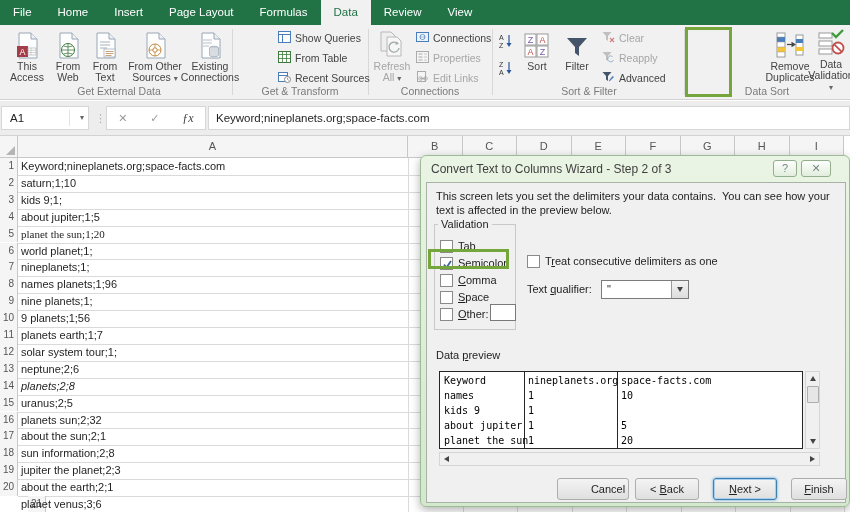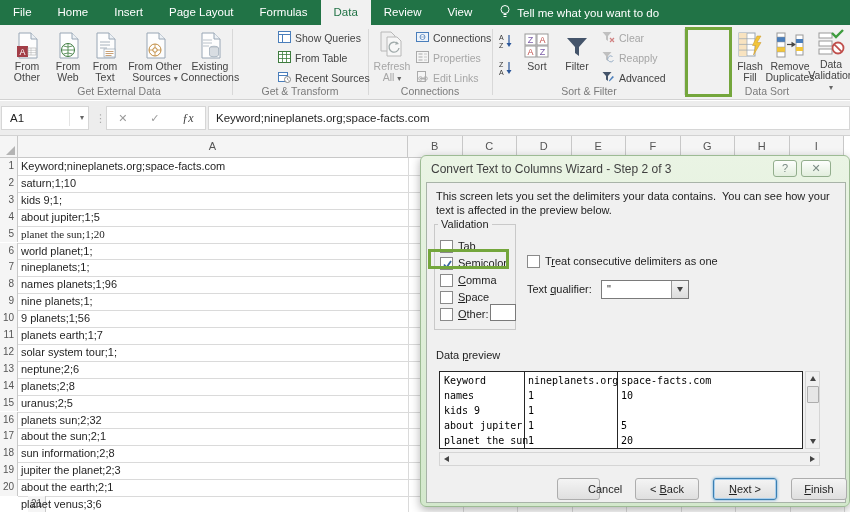--- a/index.html
+++ b/index.html
@@ -1,21 +1,21 @@
 <!DOCTYPE html>
 <html><head>
 <meta charset="utf-8">
 <style>
   * { margin:0; padding:0; box-sizing:border-box; }
   html,body { width:850px; height:512px; overflow:hidden; }
   body { font-family:"Liberation Sans", sans-serif; position:relative; background:#fff; }
   #app { position:absolute; left:0; top:0; width:850px; height:512px; overflow:hidden; }
 
   
-  .tabbar { position:absolute; left:0; top:0; right:0; height:25px; background:#217346; display:flex; align-items:stretch; color:#fff; font-size:11.5px; }
+  .tabbar { position:absolute; left:0; top:0; right:0; height:25px; background:#217346; display:flex; align-items:stretch; color:#fff; font-size:11.5px;flex-direction:column; }
   .tabs { display:flex; }
   .tab { padding:0 13px; line-height:25px; white-space:nowrap; cursor:default; }
   .tab.active { background:#F1F1F1; color:#217346; }
   .tellme { display:flex; align-items:center; gap:6px; margin-left:14px; white-space:nowrap; }
 
   
   .ribbon { position:absolute; left:0; top:25px; right:0; height:75px; background:#F1F1F1; border-bottom:1px solid #D2D2D2; }
   .gsep { position:absolute; top:4px; bottom:4px; width:1px; background:#D8D8D8; }
   .glabel { position:absolute; bottom:2px; font-size:10.5px; color:#7A7A7A; text-align:center; }
   .rbig { position:absolute; top:2px; height:66px; display:flex; flex-direction:column; align-items:center; font-size:10.5px; color:#444; text-align:center; line-height:11px; cursor:default; }
@@ -117,21 +117,21 @@
       <span class="ric">
           <svg width="24" height="27" viewBox="0 0 24 27">
             <path d="M4 1h12l6 6v19H4z" fill="#FDFDFD" stroke="#98A6B5"></path>
             <path d="M16 1v6h6" fill="#EDF1F5" stroke="#98A6B5"></path>
             <rect x="2" y="14" width="11" height="11" fill="#A33E48"></rect>
             <text x="7.5" y="23" font-size="9" fill="#fff" text-anchor="middle" font-family="Liberation Sans">A</text>
             <rect x="13" y="16" width="8" height="7" fill="#fff" stroke="#A8A8A8" stroke-width=".6"></rect>
             <path d="M13 18.3h8M13 20.6h8M16 16v7" stroke="#A8A8A8" stroke-width=".5"></path>
           </svg>
         </span>
-      <span>From Other</span>
+      <span>This Access</span>
     </div>
     <div class="rbig" style="left:50px;width:36px">
       <span class="ric">
           <svg width="24" height="27" viewBox="0 0 24 27">
             <path d="M4 1h12l6 6v19h-18z" fill="#FDFDFD" stroke="#98A6B5"></path>
             <path d="M16 1v6h6" fill="#EDF1F5" stroke="#98A6B5"></path>
             <circle cx="12" cy="18" r="6.5" fill="#fff" stroke="#3E7C3E"></circle>
             <path d="M5.5 18h13M12 11.5v13M7.5 14a11 11 0 0 0 9 0M7.5 22a11 11 0 0 1 9 0" stroke="#3E7C3E" fill="none" stroke-width=".8"></path>
           </svg>
         </span>
@@ -297,31 +297,20 @@
         <div class="ritem">
           <div><svg width="13" height="12" viewBox="0 0 13 12">
               <path d="M.5 1h9L6 5v5L4 8.5V5z" fill="#44546A"></path>
               <path d="M7.5 10.5L12 6l-1.5-1L7 9.5z" fill="#4A7EBB"></path>
             </svg></div>
           <div>Advanced</div>
         </div>
       </div>
     <div class="glabel" style="left:494px;width:190px">Sort &amp; Filter</div>
 
-    <div class="rbig" style="left:733px;width:34px">
-      <span class="ric">
-          <svg width="26" height="28" viewBox="0 0 26 28">
-            <rect x="2" y="2" width="16" height="23" fill="#fff" stroke="#9AA5B0"></rect>
-            <rect x="2" y="2" width="8" height="23" fill="#F8E3C0"></rect>
-            <path d="M2 7.7h16M2 13.4h16M2 19.1h16M10 2v23" stroke="#9AA5B0" stroke-width=".7"></path>
-            <path d="M20 5l-4.5 9.5h3.2L16.5 24l7.5-12.5h-4L24 5z" fill="#F2C53A" stroke="#C8952A" stroke-width=".5"></path>
-          </svg>
-        </span>
-      <span>Flash Fill</span>
-    </div>
     <div class="rbig" style="left:767px;width:46px">
       <span class="ric">
           <svg width="30" height="28" viewBox="0 0 30 28">
             <rect x="2" y="2" width="8" height="24" fill="#fff" stroke="#999"></rect>
             <rect x="2" y="6" width="8" height="5" fill="#4A7EBB"></rect>
             <rect x="2" y="16" width="8" height="5" fill="#F2C53A"></rect>
             <path d="M2 6h8M2 11h8M2 16h8M2 21h8" stroke="#999" stroke-width=".5"></path>
             <path d="M12 13.5h5.5" stroke="#444" stroke-width="1.2"></path>
             <path d="M16.5 10.8l4.5 2.7-4.5 2.7z" fill="#444"></path>
             <rect x="21" y="4" width="7" height="20" fill="#fff" stroke="#999"></rect>
@@ -409,21 +398,21 @@
       <div class="rowline" style="top: 207.9px;"></div>
       <div class="acell" style="top: 191px; height: 16.9px; line-height: 17.4px;">planets earth;1;7</div>
       <div class="rowhead" style="top: 207.9px; height: 16.9px; line-height: 16.9px;">12</div>
       <div class="rowline" style="top: 224.8px;"></div>
       <div class="acell" style="top: 207.9px; height: 16.9px; line-height: 17.4px;">solar system tour;1;</div>
       <div class="rowhead" style="top: 224.8px; height: 16.9px; line-height: 16.9px;">13</div>
       <div class="rowline" style="top: 241.7px;"></div>
       <div class="acell" style="top: 224.8px; height: 16.9px; line-height: 17.4px;">neptune;2;6</div>
       <div class="rowhead" style="top: 241.7px; height: 16.9px; line-height: 16.9px;">14</div>
       <div class="rowline" style="top: 258.6px;"></div>
-      <div class="acell" style="top: 241.7px; height: 16.9px; line-height: 17.4px;">planets;2;8</div>
+      <div class="acell" style="top: 241.7px; height: 16.9px; line-height: 17.4px; font-style: italic;">planets;2;8</div>
       <div class="rowhead" style="top: 258.6px; height: 16.9px; line-height: 16.9px;">15</div>
       <div class="rowline" style="top: 275.5px;"></div>
       <div class="acell" style="top: 258.6px; height: 16.9px; line-height: 17.4px;">uranus;2;5</div>
       <div class="rowhead" style="top: 275.5px; height: 16.9px; line-height: 16.9px;">16</div>
       <div class="rowline" style="top: 292.4px;"></div>
       <div class="acell" style="top: 276px; height: 16.9px; line-height: 17.4px;">planets sun;2;32</div>
       <div class="rowhead" style="top: 292.4px; height: 16.9px; line-height: 16.9px;">17</div>
       <div class="rowline" style="top: 309.3px;"></div>
       <div class="acell" style="top: 292.4px; height: 16.9px; line-height: 17.4px;">about the sun;2;1</div>
       <div class="rowhead" style="top: 309.3px; height: 16.9px; line-height: 16.9px;">18</div>
@@ -545,21 +534,21 @@
       <div class="sb" style="left:12px;top:269px;width:381px;height:14px">
         <div class="sbbtn" style="left:0;top:0;width:13px;height:12px">
             <span class="tri-lf"></span>
           </div>
         <div class="sbbtn" style="right:0;top:0;width:13px;height:12px">
             <span class="tri-rt"></span>
           </div>
       </div>
 
       <div id="dlg-buttons">
-          <div class="dbtn" style="left: 130px; width: 43px; padding-left: 30px;">Cancel</div>
+          <div class="dbtn" style="left: 130px; width: 72px; padding-left: 30px;">Cancel</div>
           <div class="dbtn" style="left: 208px; width: 64px;">&lt; <u>B</u>ack</div>
           <div class="dbtn default" style="left: 286px; width: 64px;"><u>N</u>ext &gt;</div>
           <div class="dbtn" style="left: 364px; width: 56px;"><u>F</u>inish</div>
         </div>
     </div>
   </div>
 
   <div class="anno" style="left:685px;top:27px;width:47px;height:70px"></div>
   <div class="anno" style="left:428px;top:249px;width:81px;height:20px;z-index:40"></div>
 

